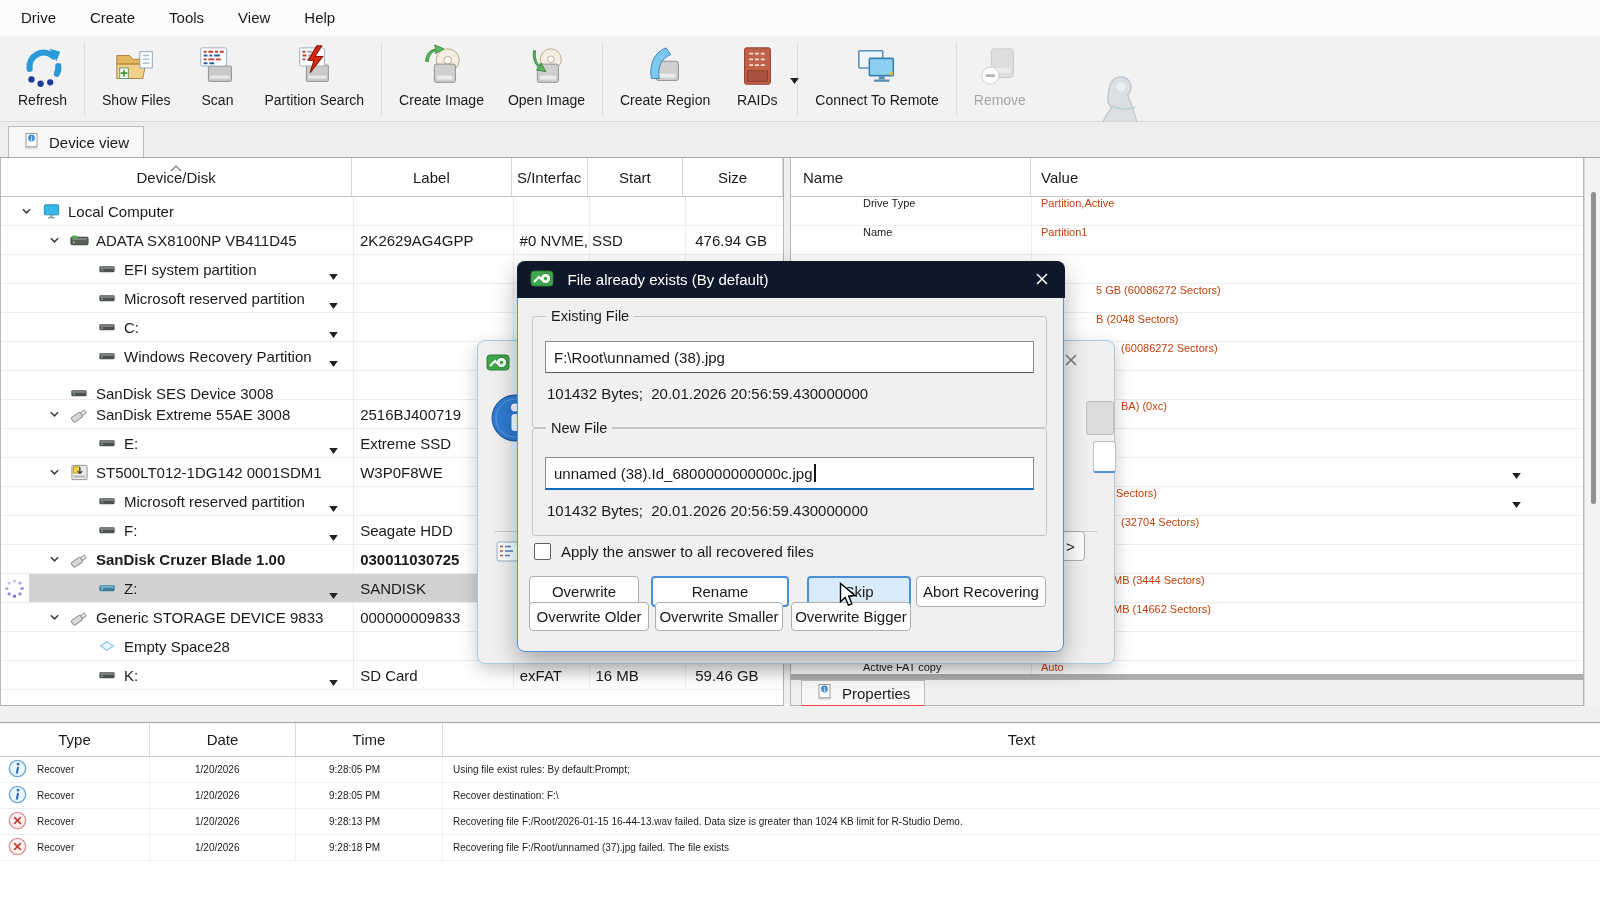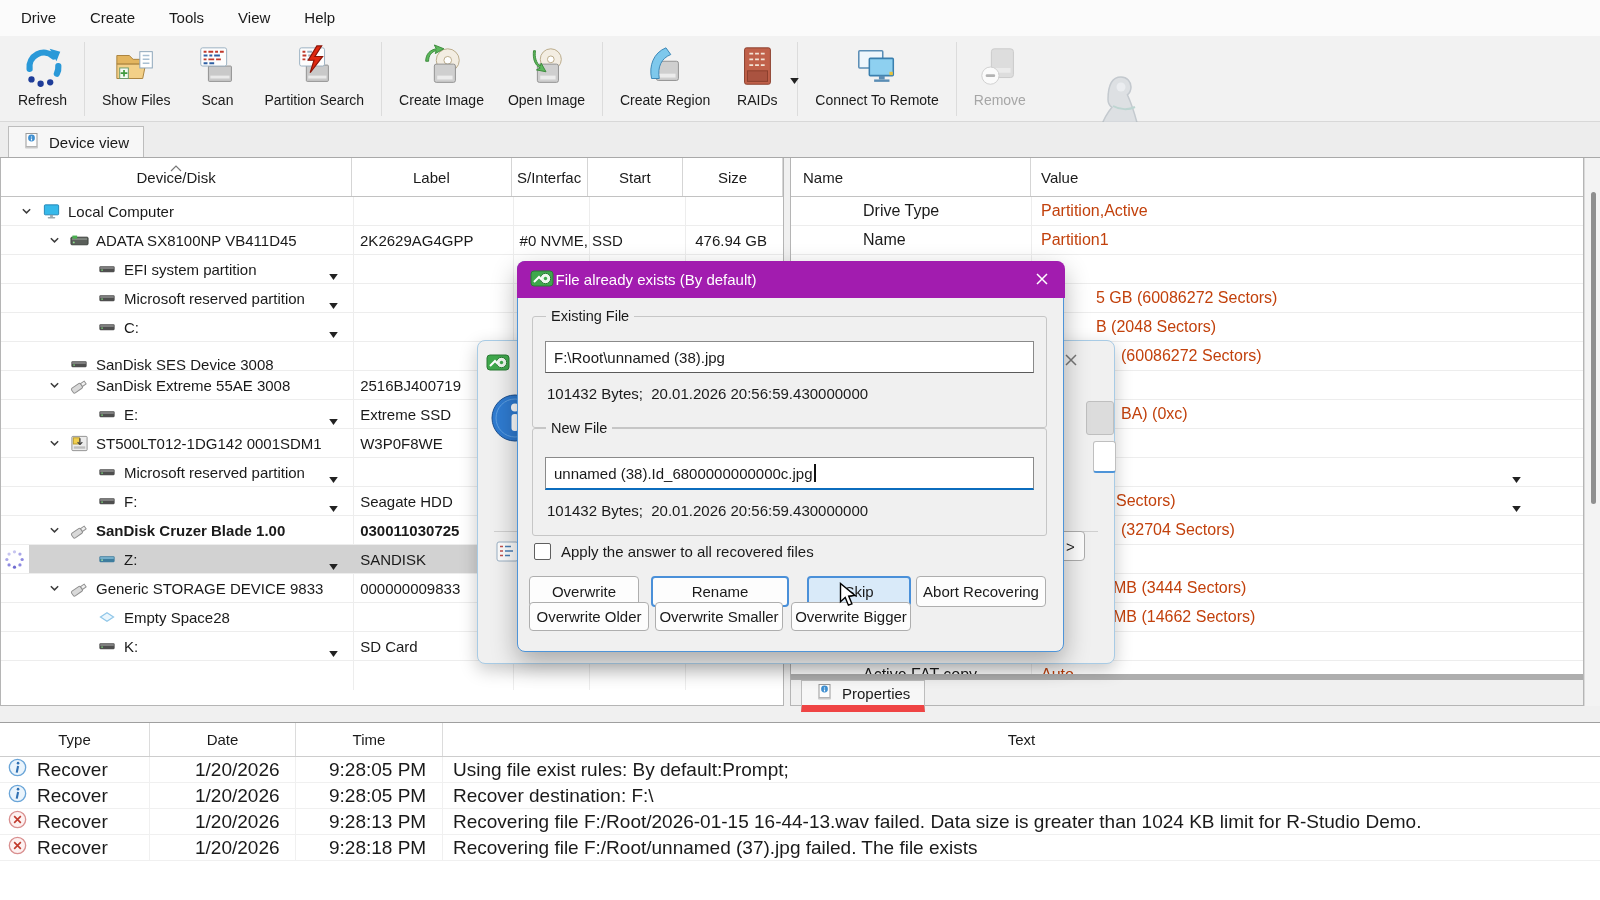--- a/index.html
+++ b/index.html
@@ -40,53 +40,53 @@
 .trow.bold .dname,.trow.bold .tc-label{font-weight:bold}
 .trow.sel{background:linear-gradient(to right,#fff 28px,#d2d2d2 28px)}
 .spin{position:absolute;left:3px;top:4px}
 
 #right-panel{position:absolute;left:790px;top:158px;width:794px;height:548px;background:#fff;border:1px solid #b5b5b5;border-top:none;box-sizing:border-box}
 #prop-header{height:38px;border-bottom:1px solid #c2c2c2;display:flex;font-size:15px;align-items:center}
 .ph1{width:240px;padding-left:12px;border-right:1px solid #d5d5d5;height:100%;display:flex;align-items:center;box-sizing:border-box}
 .ph2{flex:1;padding-left:10px;height:100%;display:flex;align-items:center}
 #prop-rows{position:relative;height:478px;overflow:hidden}
 #prop-vline{position:absolute;left:240px;top:0;width:1px;height:478px;background:#ededed}
-.prow{display:flex;height:29px;border-bottom:1px solid #ededed;font-size:16px;align-items:center;box-sizing:border-box;position:relative}
+.prow{display:flex;height:29px;border-bottom:1px solid #ededed;font-size:11px;box-sizing:border-box;position:relative}
 .pn{width:240px;padding-left:72px;box-sizing:border-box;white-space:nowrap;overflow:hidden}
 .pv{flex:1;white-space:nowrap;overflow:hidden;color:#c2410c}
 .pdd{position:absolute;right:62px;top:11px}
 #prop-hbar{position:absolute;left:0;top:516px;width:100%;height:6px;background:#aeaeae}
 #prop-tabzone{position:absolute;left:0;top:522px;width:100%;height:25px;background:#f0f0f0}
-#prop-tabzone .tab{margin:0 0 3px 10px;height:24px;border-bottom:7px solid #ef4444}
+#prop-tabzone .tab{margin:0 0 3px 10px;height:24px;border-bottom:1px solid #ef4444}
 
 #vscroll{position:absolute;left:1584px;top:158px;width:16px;height:548px;background:#f3f3f3;border-left:1px solid #d9d9d9;box-sizing:border-box}
 #vthumb{position:absolute;left:6px;top:34px;width:5px;height:312px;background:#8f8f8f;border-radius:3px}
 
 #log-panel{position:absolute;left:0;top:722px;width:1600px;height:178px;background:#fff;border-top:1px solid #9f9f9f;box-sizing:border-box}
 #log-titlebar{height:26px;background:#d9d9d9;display:flex;align-items:center;font-size:15px;padding-left:14px;border-bottom:1px solid #c0c0c0;position:relative;box-sizing:border-box}
 .log-close{position:absolute;right:12px;top:6px;color:#222}
 #log-header{display:flex;height:33px;border-bottom:1px solid #cdcdcd;font-size:15px}
 .lhc{display:flex;align-items:center;justify-content:center;border-right:1px solid #dcdcdc;box-sizing:border-box}
-.lrow{display:flex;height:25px;font-size:19px;border-bottom:1px solid #f0f0f0}
+.lrow{display:flex;height:25px;font-size:10px;border-bottom:1px solid #f0f0f0}
 .lc{height:100%;display:flex;align-items:center;border-right:1px solid #f0f0f0;box-sizing:border-box}
 .lc-type{width:150px;padding-left:8px;gap:10px}
 .lc-date{width:146px;padding-left:45px}
 .lc-time{width:147px;padding-left:33px}
 .lc-text{flex:1;padding-left:10px;border-right:none;white-space:nowrap;overflow:hidden}
 
 #behind-dialog{position:absolute;left:477px;top:340px;width:636px;height:322px;background:#f0f0f0;border:1px solid #a8cbe5;border-radius:8px;box-shadow:0 6px 18px rgba(0,0,0,.22);z-index:30}
 #behind-dialog .abs{position:absolute}
 .bd-hline{position:absolute;left:16px;right:16px;top:190px;height:1px;background:#cfcfcf}
 .bd-graybox{position:absolute;left:608px;top:60px;width:26px;height:32px;background:#dcdcdc;border:1px solid #bfbfbf;border-radius:3px}
 .bd-whitebox{position:absolute;left:615px;top:100px;width:21px;height:29px;background:#fff;border:1px solid #bfbfbf;border-bottom:2px solid #4e94d8;border-radius:3px}
 .bd-nextbtn{position:absolute;left:578px;top:190px;width:27px;height:28px;background:#fdfdfd;border:1px solid #adadad;border-radius:4px;display:flex;align-items:center;justify-content:center;font-size:15px}
 .bd-close{position:absolute;left:586px;top:12px;color:#777}
 
 #dialog{position:absolute;left:517px;top:261px;width:547px;height:391px;background:#f0f0f0;border:1.5px solid #4e94d8;border-radius:8px;box-shadow:0 10px 26px rgba(0,0,0,.3);box-sizing:border-box;z-index:40}
-.dlg-title{position:absolute;left:-1.5px;top:-1.5px;right:-1.5px;height:37px;background:#a21caf;border-radius:8px 8px 0 0;display:flex;align-items:center;color:#fff;font-size:15px;padding-left:13px;gap:2px;box-sizing:border-box}
+.dlg-title{position:absolute;left:-1.5px;top:-1.5px;right:-1.5px;height:37px;background:#0f172a;border-radius:8px 8px 0 0;display:flex;align-items:center;color:#fff;font-size:15px;padding-left:13px;gap:14px;box-sizing:border-box}
 .dlg-close{position:absolute;right:16px;top:11px;color:#fff}
 .group{position:absolute;left:14px;right:16px;border:1px solid #c6c6c6;border-radius:3px}
 .g1{top:54px;height:110px}
 .g2{top:166px;height:106px}
 .glabel{position:absolute;top:-9px;left:13px;background:#f0f0f0;padding:0 5px;font-size:14.5px}
 .finput{margin:24px 12px 12px;height:30px;background:#fff;border:1px solid #8a8a8a;border-bottom-color:#5a5a5a;display:flex;align-items:center;padding:0 8px;font-size:15px;white-space:pre;overflow:hidden}
 .g2 .finput{margin-top:28px;border-bottom:2px solid #0b6cbd}
 .caret{display:inline-block;width:2px;height:18px;background:#111;margin-left:1px}
 .info-line{margin:9px 0 0 14px;font-size:15px;white-space:pre}
 .cbrow{position:absolute;left:16px;top:281px;display:flex;align-items:center;gap:10px;font-size:15px}
@@ -365,20 +365,40 @@
           <div class="tc tc-name" style="padding-left: 68px;">
             <span class="chev"></span>
             <span class="dicon">
               <svg viewBox="0 0 20 20" width="18" height="18">
                 <rect x="1.5" y="7" width="17" height="6.5" rx="1.2" fill="#4f4f4f"></rect>
                 <rect x="2.5" y="8" width="15" height="1.8" fill="#8a8a8a"></rect>
                 <circle cx="4.5" cy="11.3" r=".9" fill="#79d077"></circle>
               </svg>
             </span>
             <span class="dname">C:</span>
+            <span class="ddarrow"><svg width="9" height="6" viewBox="0 0 10 7">
+                <path d="M0 0h10L5 7z" fill="#222"></path>
+              </svg></span>
+          </div>
+          <div class="tc tc-label"></div>
+          <div class="tc tc-fs"></div>
+          <div class="tc tc-start"></div>
+          <div class="tc tc-size"></div>
+        </div>
+        <div class="trow">
+          <div class="tc tc-name" style="padding-left: 68px;">
+            <span class="chev"></span>
+            <span class="dicon">
+              <svg viewBox="0 0 20 20" width="18" height="18">
+                <rect x="1.5" y="7" width="17" height="6.5" rx="1.2" fill="#4f4f4f"></rect>
+                <rect x="2.5" y="8" width="15" height="1.8" fill="#8a8a8a"></rect>
+                <circle cx="4.5" cy="11.3" r=".9" fill="#79d077"></circle>
+              </svg>
+            </span>
+            <span class="dname">Windows Recovery Partition</span>
             <span class="ddarrow"><svg width="9" height="6" viewBox="0 0 10 7">
                 <path d="M0 0h10L5 7z" fill="#222"></path>
               </svg></span>
           </div>
           <div class="tc tc-label"></div>
           <div class="tc tc-fs"></div>
           <div class="tc tc-start"></div>
           <div class="tc tc-size"></div>
         </div>
         <div class="trow">

